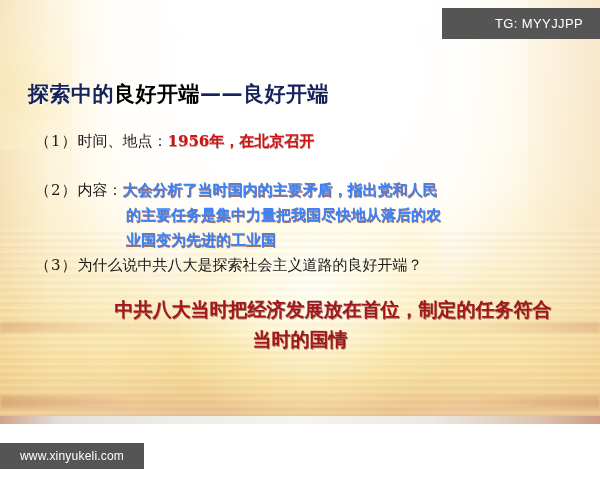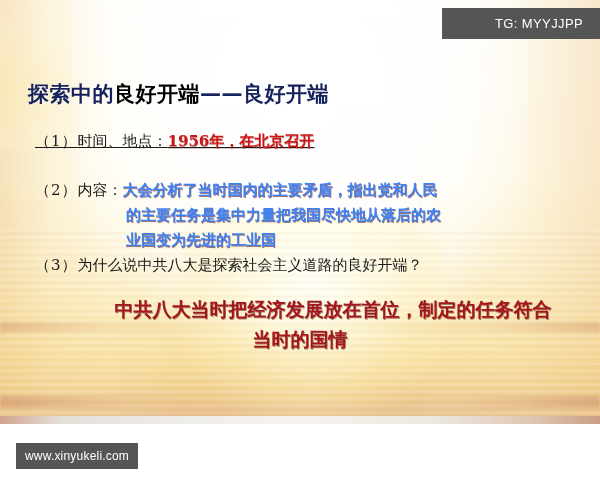--- a/index.html
+++ b/index.html
@@ -179,21 +179,21 @@
     font-weight: bold;
     text-shadow: 0.5px 0.5px 0 rgba(120,10,10,0.45);
   }
   .red-deep {
     color: #3b82f6;
     font-weight: bold;
     text-shadow: 0.6px 0.6px 0 rgba(90,8,12,0.55);
     text-align: right;
   }
 
-  #line1 { left: 35px; top: 132px; text-decoration: underline; }
+  #line1 { left: 35px; top: 132px; }
   #line2 { left: 35px; top: 181px; }
   #line2b { left: 126px; top: 206px; }
   #line2c { left: 126px; top: 231px; }
   #line3 { left: 35px; top: 256px; }
 
   .answer {
     position: absolute;
     left: 40px;
     top: 294px;
     width: 520px;
@@ -220,23 +220,23 @@
   #wm-tg {
     right: 0;
     top: 8px;
     width: 122px;
     height: 31px;
     font-size: 13px;
     letter-spacing: 0.4px;
     padding-left: 36px;
   }
   #wm-site {
-    left: 16px;
+    left: 0;
     top: 443px;
-    width: 122px;
+    width: 144px;
     height: 26px;
     font-size: 12px;
     letter-spacing: 0.2px;
     justify-content: center;
   }
 </style>
 </head>
 <body>
 
 <div id="slide">

